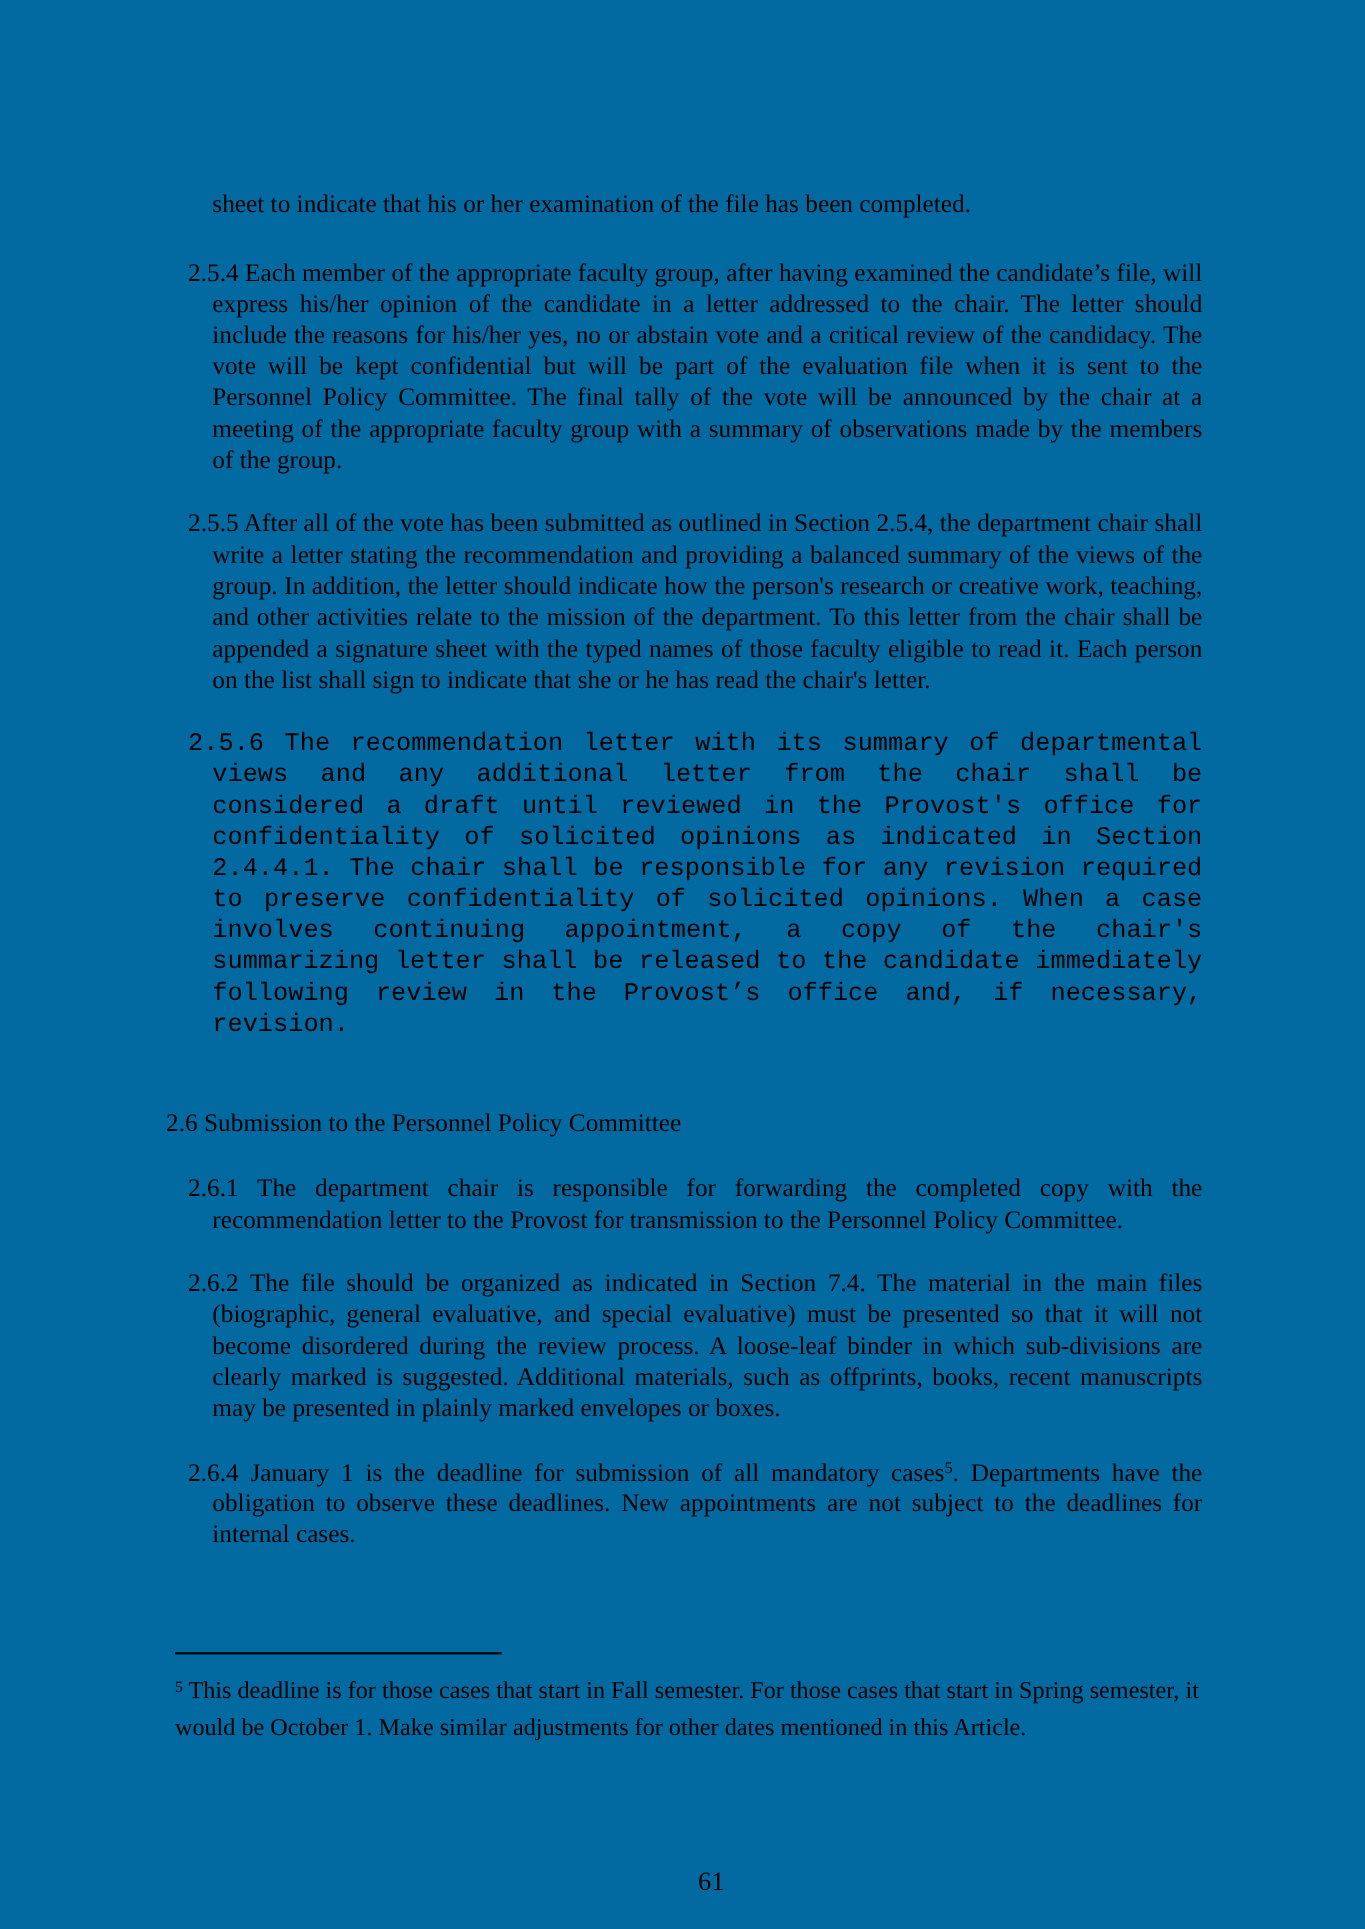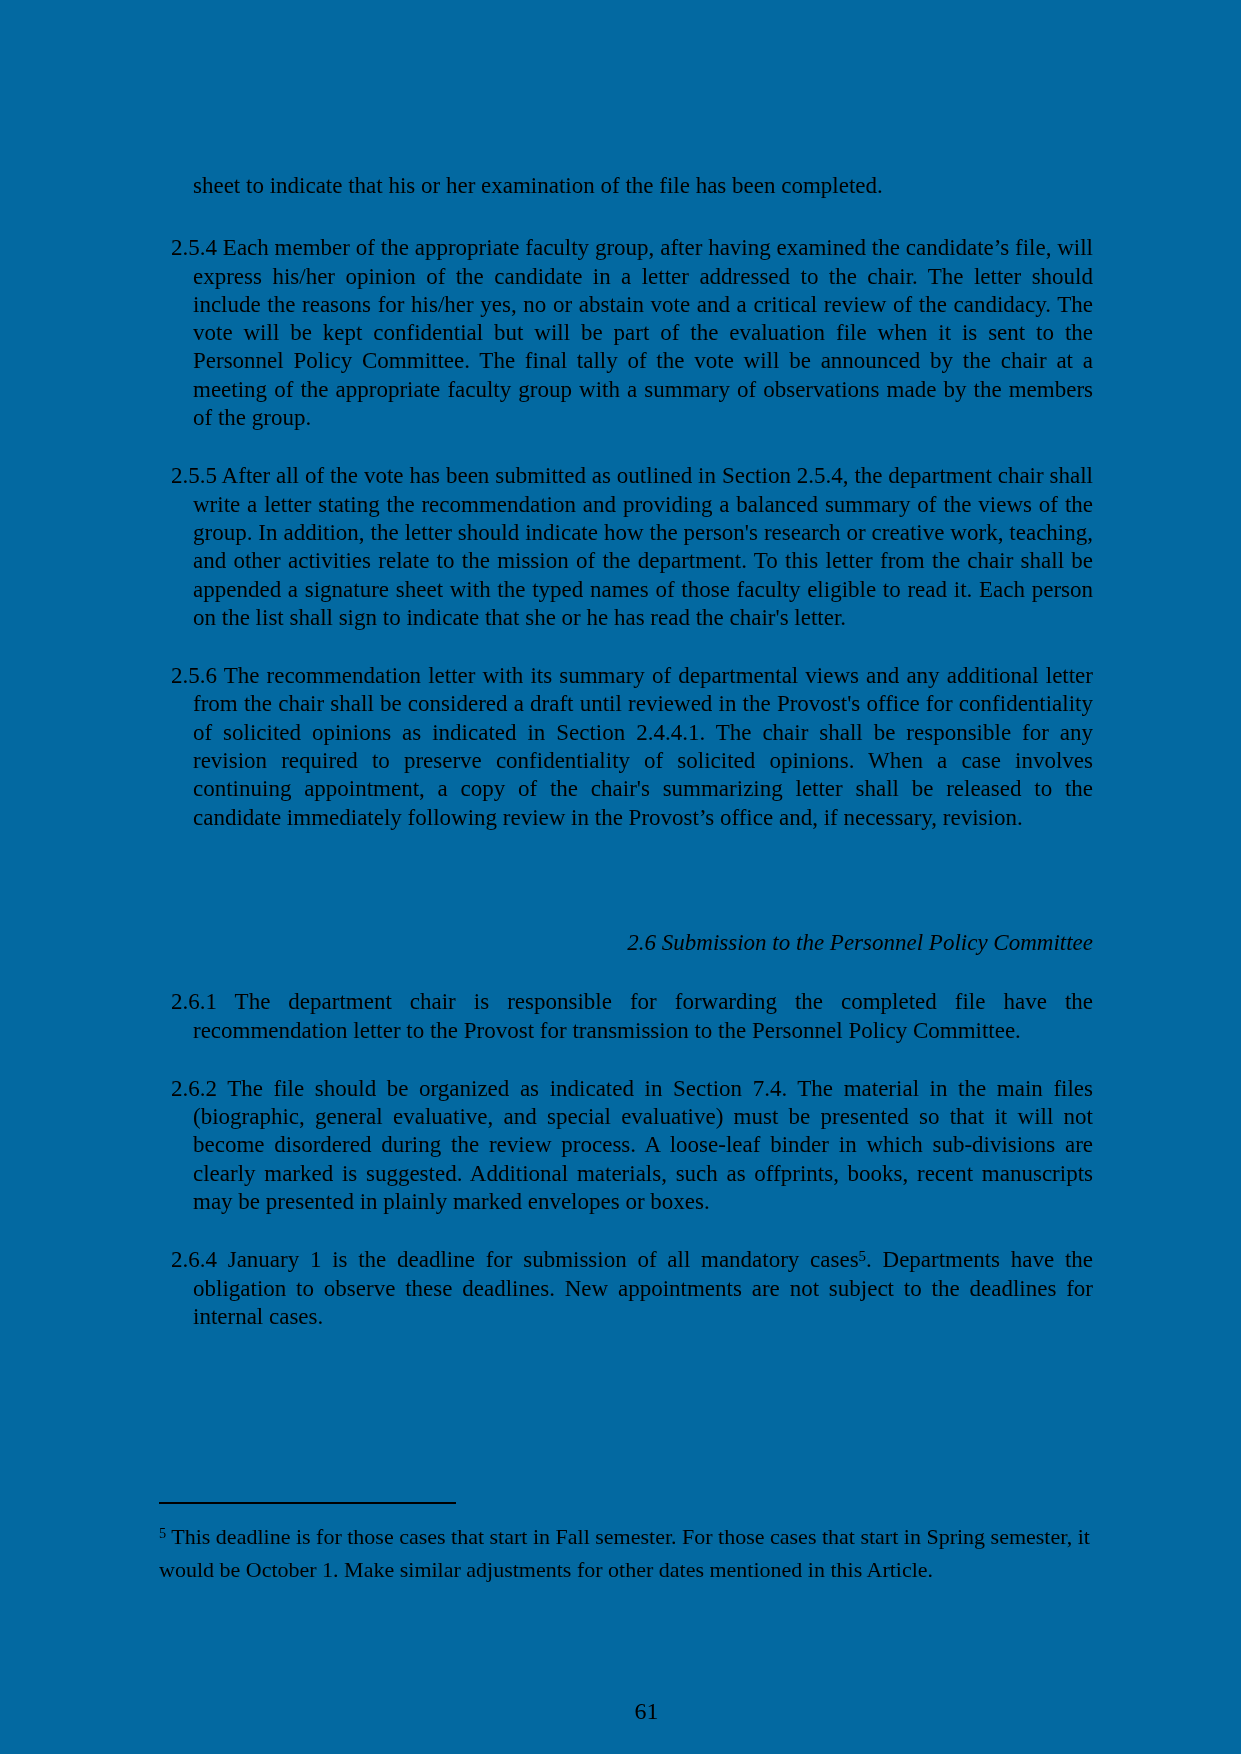--- a/index.html
+++ b/index.html
@@ -28,26 +28,26 @@
     margin: 0 0 34px 42px;
     text-align: left;
   }
   .para {
     margin: 0 0 30px 0;
     padding-left: 42px;
     text-indent: -22px;
     text-align: justify;
   }
   .para.before-heading {
-    margin-bottom: 97px;
+    margin-bottom: 62px;
+    font-family: Liberation Mono, monospace;
   }
   .heading {
     margin: 0 0 31px 0;
-    text-align: right;
-    font-style: italic;
+    text-align: left;
   }
   sup.fnref {
     font-size: 0.65em;
     line-height: 0;
     vertical-align: baseline;
     position: relative;
     top: -0.45em;
   }
   .footnote {
     position: absolute;
@@ -86,21 +86,21 @@
     <p class="intro">sheet to indicate that his or her examination of the file has been completed.</p>
 
     <p class="para">2.5.4 Each member of the appropriate faculty group, after having examined the candidate’s file, will express his/her opinion of the candidate in a letter addressed to the chair. The letter should include the reasons for his/her yes, no or abstain vote and a critical review of the candidacy. The vote will be kept confidential but will be part of the evaluation file when it is sent to the Personnel Policy Committee. The final tally of the vote will be announced by the chair at a meeting of the appropriate faculty group with a summary of observations made by the members of the group.</p>
 
     <p class="para">2.5.5 After all of the vote has been submitted as outlined in Section 2.5.4, the department chair shall write a letter stating the recommendation and providing a balanced summary of the views of the group. In addition, the letter should indicate how the person's research or creative work, teaching, and other activities relate to the mission of the department. To this letter from the chair shall be appended a signature sheet with the typed names of those faculty eligible to read it. Each person on the list shall sign to indicate that she or he has read the chair's letter.</p>
 
     <p class="para before-heading">2.5.6 The recommendation letter with its summary of departmental views and any additional letter from the chair shall be considered a draft until reviewed in the Provost's office for confidentiality of solicited opinions as indicated in Section 2.4.4.1. The chair shall be responsible for any revision required to preserve confidentiality of solicited opinions. When a case involves continuing appointment, a copy of the chair's summarizing letter shall be released to the candidate immediately following review in the Provost’s office and, if necessary, revision.</p>
 
     <p class="heading">2.6 Submission to the Personnel Policy Committee</p>
 
-    <p class="para">2.6.1 The department chair is responsible for forwarding the completed file have the recommendation letter to the Provost for transmission to the Personnel Policy Committee.</p>
+    <p class="para">2.6.1 The department chair is responsible for forwarding the completed copy with the recommendation letter to the Provost for transmission to the Personnel Policy Committee.</p>
 
     <p class="para">2.6.2 The file should be organized as indicated in Section 7.4. The material in the main files (biographic, general evaluative, and special evaluative) must be presented so that it will not become disordered during the review process. A loose-leaf binder in which sub-divisions are clearly marked is suggested. Additional materials, such as offprints, books, recent manuscripts may be presented in plainly marked envelopes or boxes.</p>
 
 
     <p class="para"><span>2.6.4 January 1 is the deadline for submission of all mandatory cases</span><sup class="fnref">5</sup><span>. Departments have the obligation to observe these deadlines. New appointments are not subject to the deadlines for internal cases.</span></p>
 
   </div>
 
   <div class="footnote">
     <div class="fn-rule"></div>

